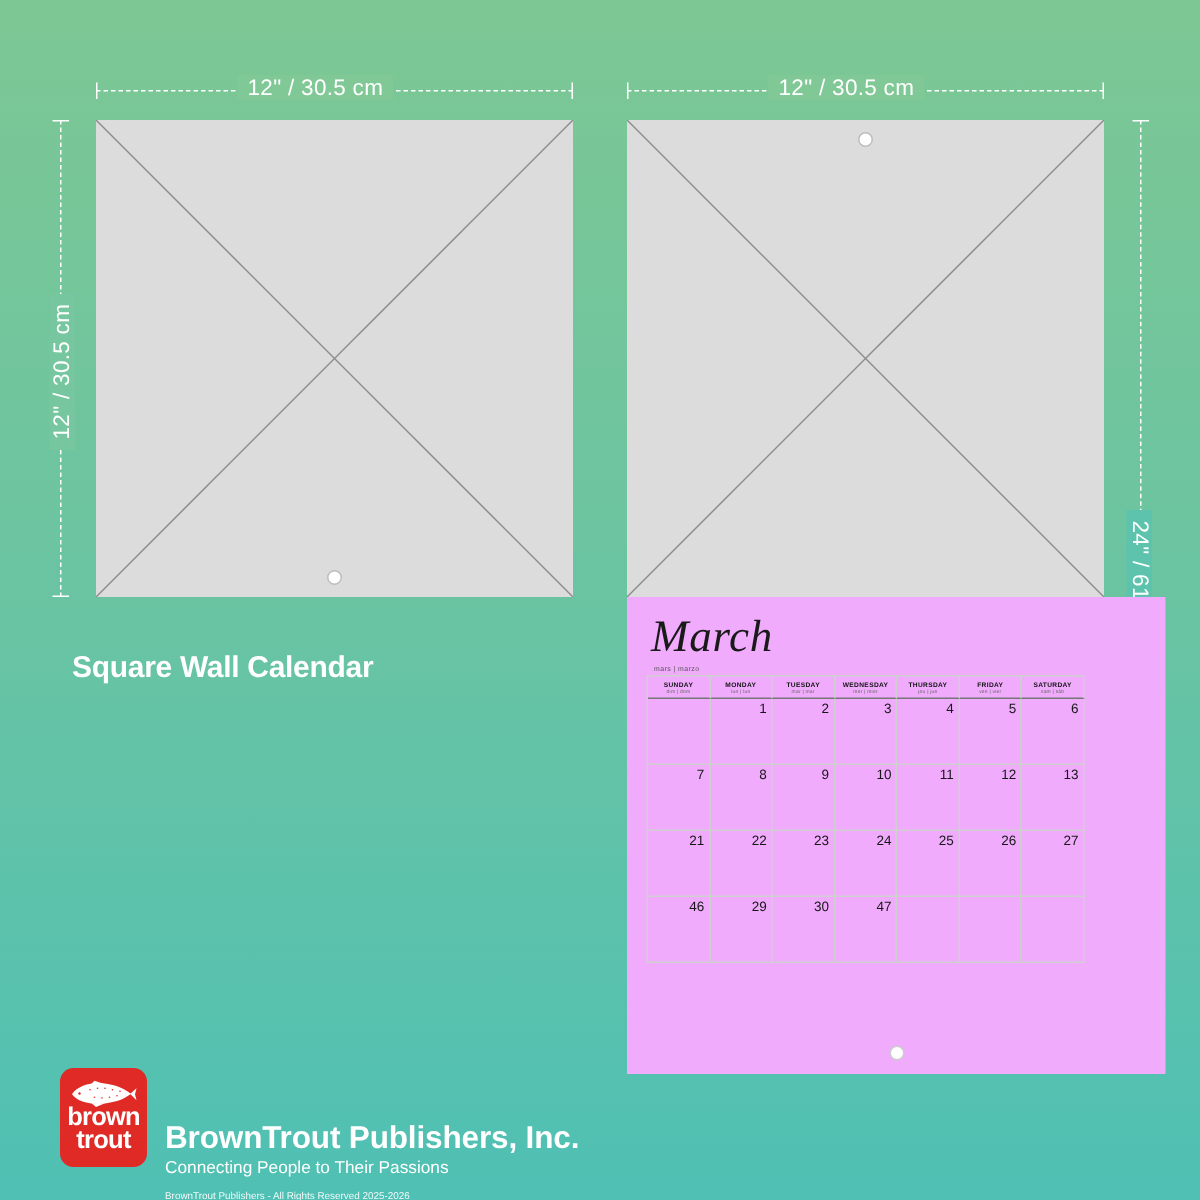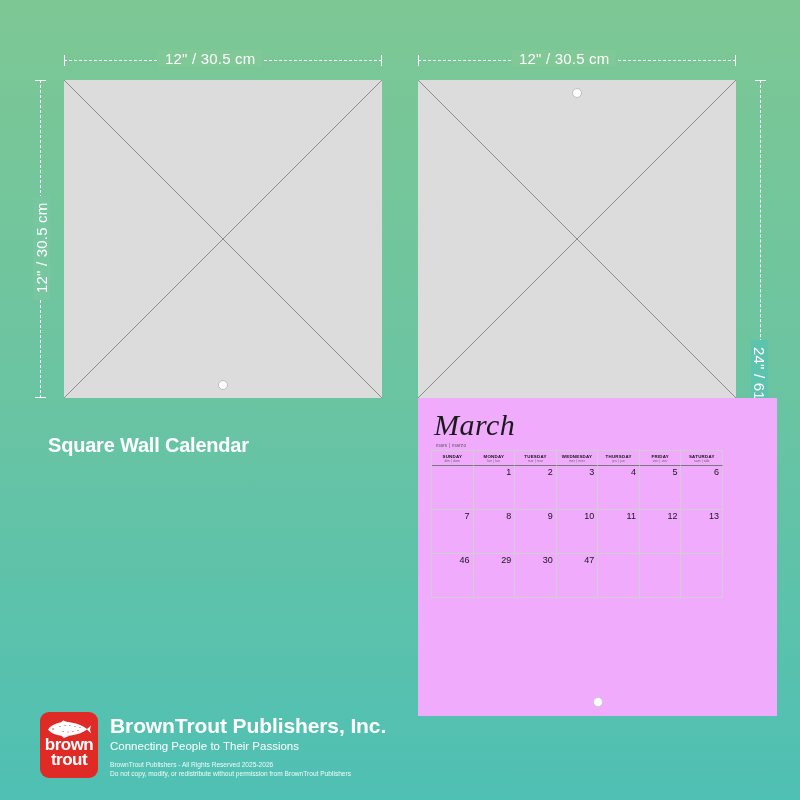--- a/index.html
+++ b/index.html
@@ -130,21 +130,21 @@
   #logo-mark .brand-txt{
     position:absolute;left:0;right:0;top:25px;
     color:#ffffff;text-align:center;
     font-family:"Liberation Sans", sans-serif;font-weight:700;
     line-height:15px;letter-spacing:-.5px;
   }
   #logo-mark .bt1{font-size:17px;display:block;}
   #logo-mark .bt2{font-size:17px;display:block;}
 
   #footer-text{margin-left:12px;padding-top:2px;}
-  #company-name{color:#fff;font-size:21px;font-weight:700;line-height:24px;letter-spacing:-.1px;}
+  #company-name{color:#fff;font-size:21px;font-weight:700;line-height:24px;letter-spacing:-.1px;margin-top:33px;}
   #tagline{color:#fff;font-size:11.5px;font-weight:400;line-height:15px;margin-top:1px;}
   #legal{color:#ffffff;opacity:.92;font-size:6.6px;line-height:9px;margin-top:6px;}
 </style>
 </head>
 <body>
 
 <div class="stage">
 
   <div class="dimline dim-h" style="left:64px;top:60px;width:318px;"></div>
   <div class="cap cap-v" style="left:64px;top:55px;"></div>
@@ -257,20 +257,43 @@
               <span class="day-num">10</span>
             </div>
             <div class="day-cell">
               <span class="day-num">11</span>
             </div>
             <div class="day-cell">
               <span class="day-num">12</span>
             </div>
             <div class="day-cell">
               <span class="day-num">13</span>
+            </div>
+          </div>
+          <div class="grid-row">
+            <div class="day-cell">
+              <span class="day-num">21</span>
+            </div>
+            <div class="day-cell">
+              <span class="day-num">22</span>
+            </div>
+            <div class="day-cell">
+              <span class="day-num">23</span>
+            </div>
+            <div class="day-cell">
+              <span class="day-num">24</span>
+            </div>
+            <div class="day-cell">
+              <span class="day-num">25</span>
+            </div>
+            <div class="day-cell">
+              <span class="day-num">26</span>
+            </div>
+            <div class="day-cell">
+              <span class="day-num">27</span>
             </div>
           </div>
           <div class="grid-row">
             <div class="day-cell">
               <span class="day-num">46</span>
             </div>
             <div class="day-cell">
               <span class="day-num">29</span>
             </div>
             <div class="day-cell">

